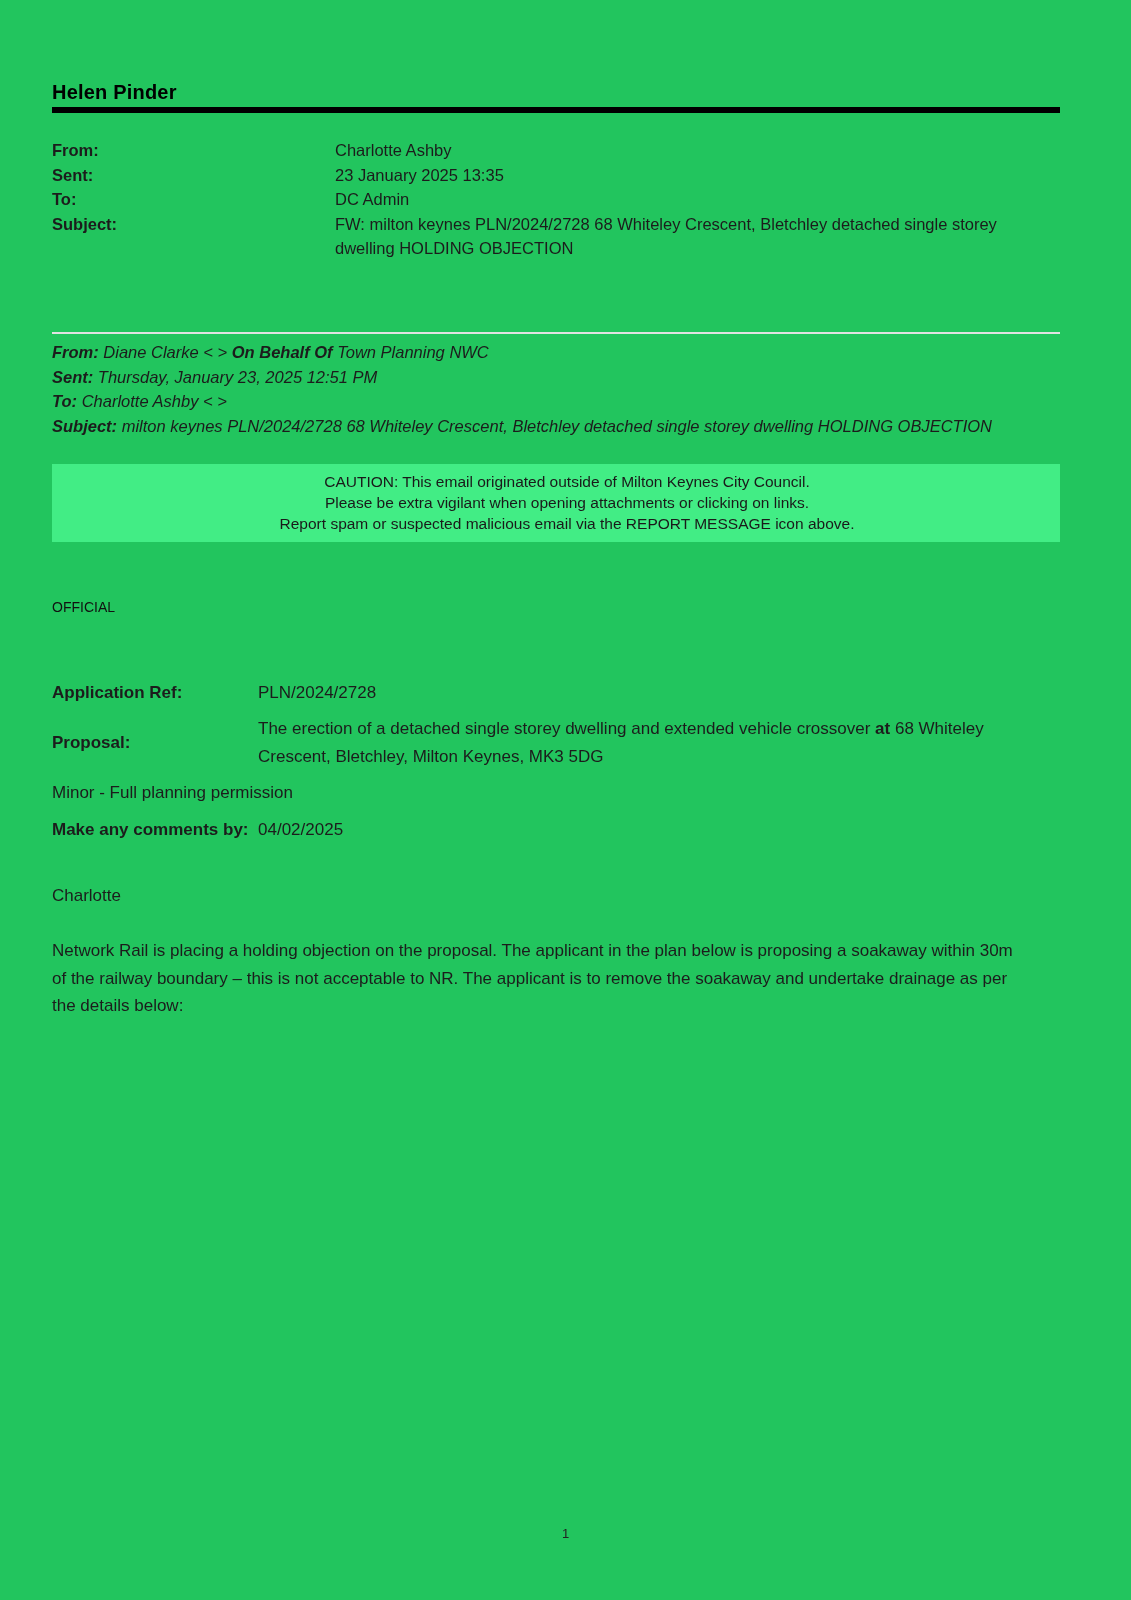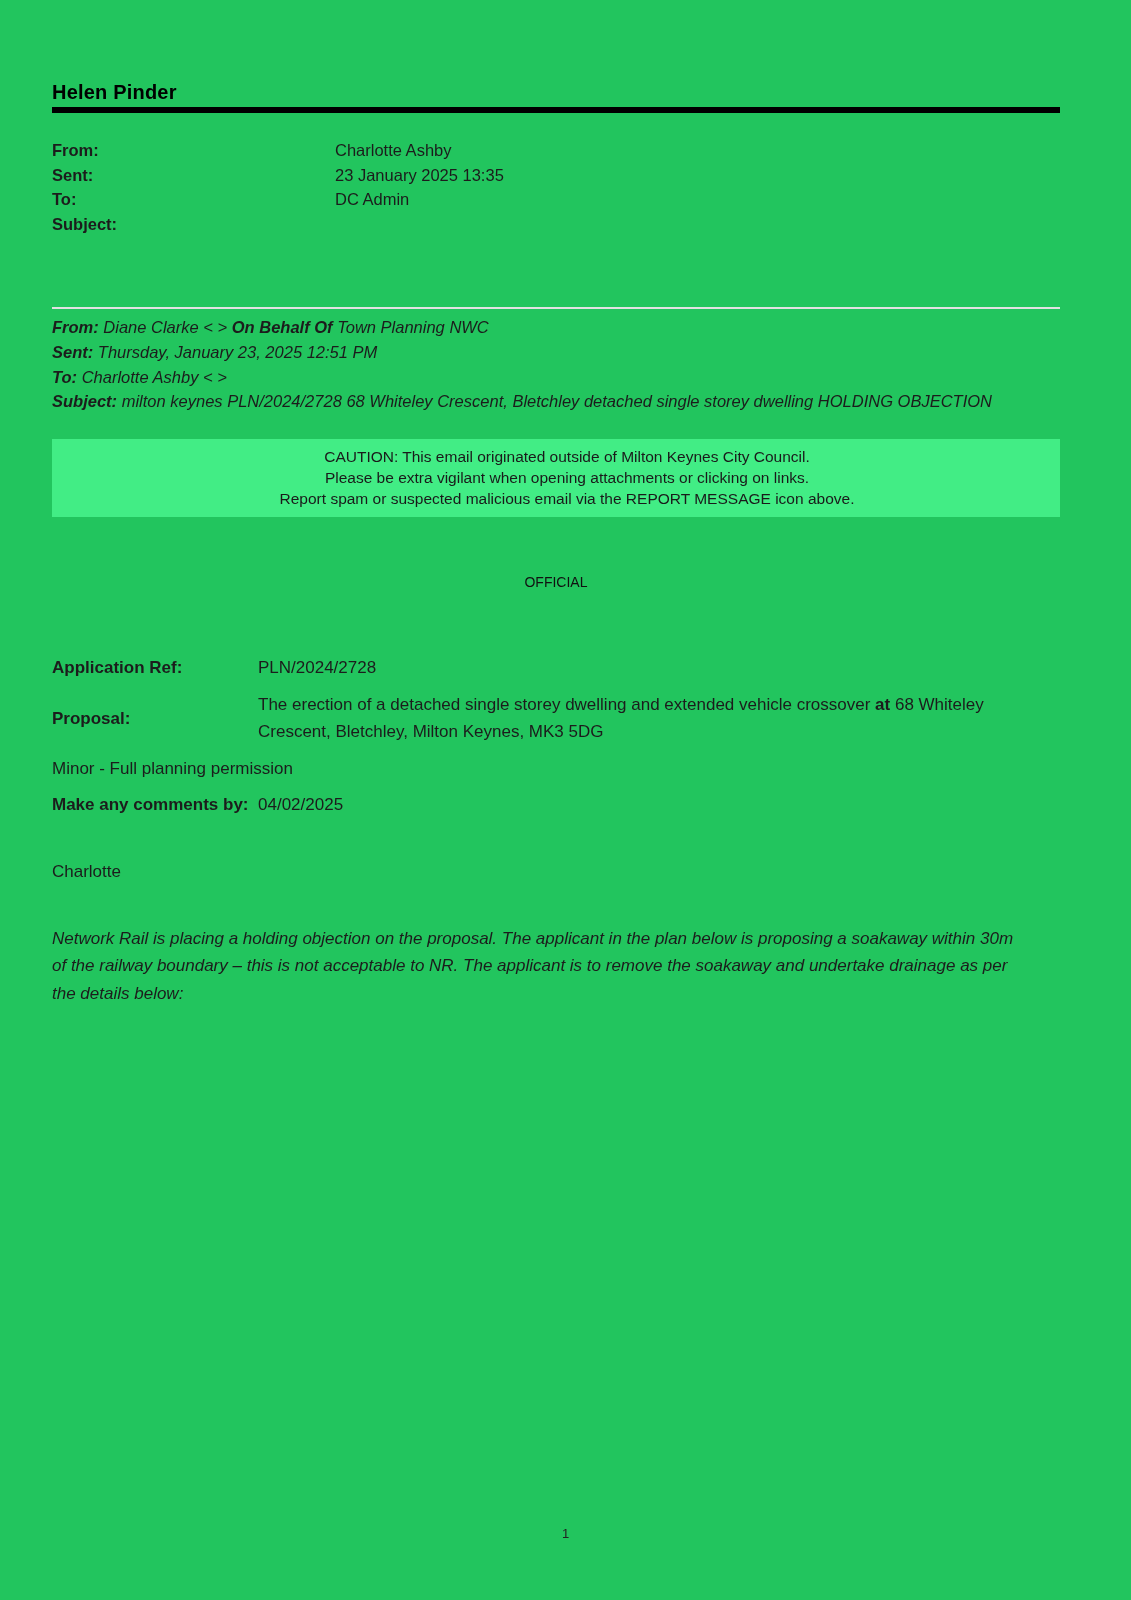--- a/index.html
+++ b/index.html
@@ -52,43 +52,42 @@
     margin-top: 25px;
     background: #42ed85;
     padding: 7px 10px 8px 10px;
     text-align: center;
     color: #1a1a1a;
   }
   .caution-line { font-size: 15.5px; line-height: 21px; }
   
   .classification {
     margin-top: 57px;
-    text-align: center;
+    text-align: left;
     font-size: 14px;
     color: #111;
   }
   
   .details { margin-top: 64px; font-size: 17px; }
   .det-row { display: flex; align-items: center; margin-bottom: 9px; }
   .det-label {
     width: 206px;
     flex: 0 0 206px;
     font-weight: 700;
     line-height: 27px;
     align-self: center;
   }
   .det-value { flex: 1; line-height: 27.5px; }
   
   .salutation { margin-top: 40px; font-size: 17px; line-height: 26px; }
   .body-paragraph {
-    margin-top: 40px;
+    margin-top: 28px;
     font-size: 17px;
     line-height: 27.5px;
     max-width: 975px;
-    font-style: italic;
   }
   
   .page-number {
     position: absolute;
     bottom: 59px;
     left: 0;
     right: 0;
     text-align: center;
     font-size: 13px;
     color: #222;
@@ -110,20 +109,21 @@
     <div class="hdr-row">
       <div class="hdr-label">Sent:</div>
       <div class="hdr-value">23 January 2025 13:35</div>
     </div>
     <div class="hdr-row">
       <div class="hdr-label">To:</div>
       <div class="hdr-value">DC Admin</div>
     </div>
     <div class="hdr-row">
       <div class="hdr-label">Subject:</div>
+      <div class="hdr-value">FW: milton keynes PLN/2024/2728 68 Whiteley Crescent, Bletchley detached single storey dwelling HOLDING OBJECTION</div>
     </div>
   </div>
 
   <hr class="fwd-divider">
   <div class="fwd-block">
     <p class="fwd-line"><span class="b">From:</span><span> Diane Clarke &lt; &gt; </span><span class="b">On Behalf Of</span><span> Town Planning NWC</span></p>
     <p class="fwd-line"><span class="b">Sent:</span><span> Thursday, January 23, 2025 12:51 PM</span></p>
     <p class="fwd-line"><span class="b">To:</span><span> Charlotte Ashby &lt; &gt;</span></p>
     <p class="fwd-line"><span class="b">Subject:</span><span> milton keynes PLN/2024/2728 68 Whiteley Crescent, Bletchley detached single storey dwelling HOLDING OBJECTION</span></p>
   </div>

